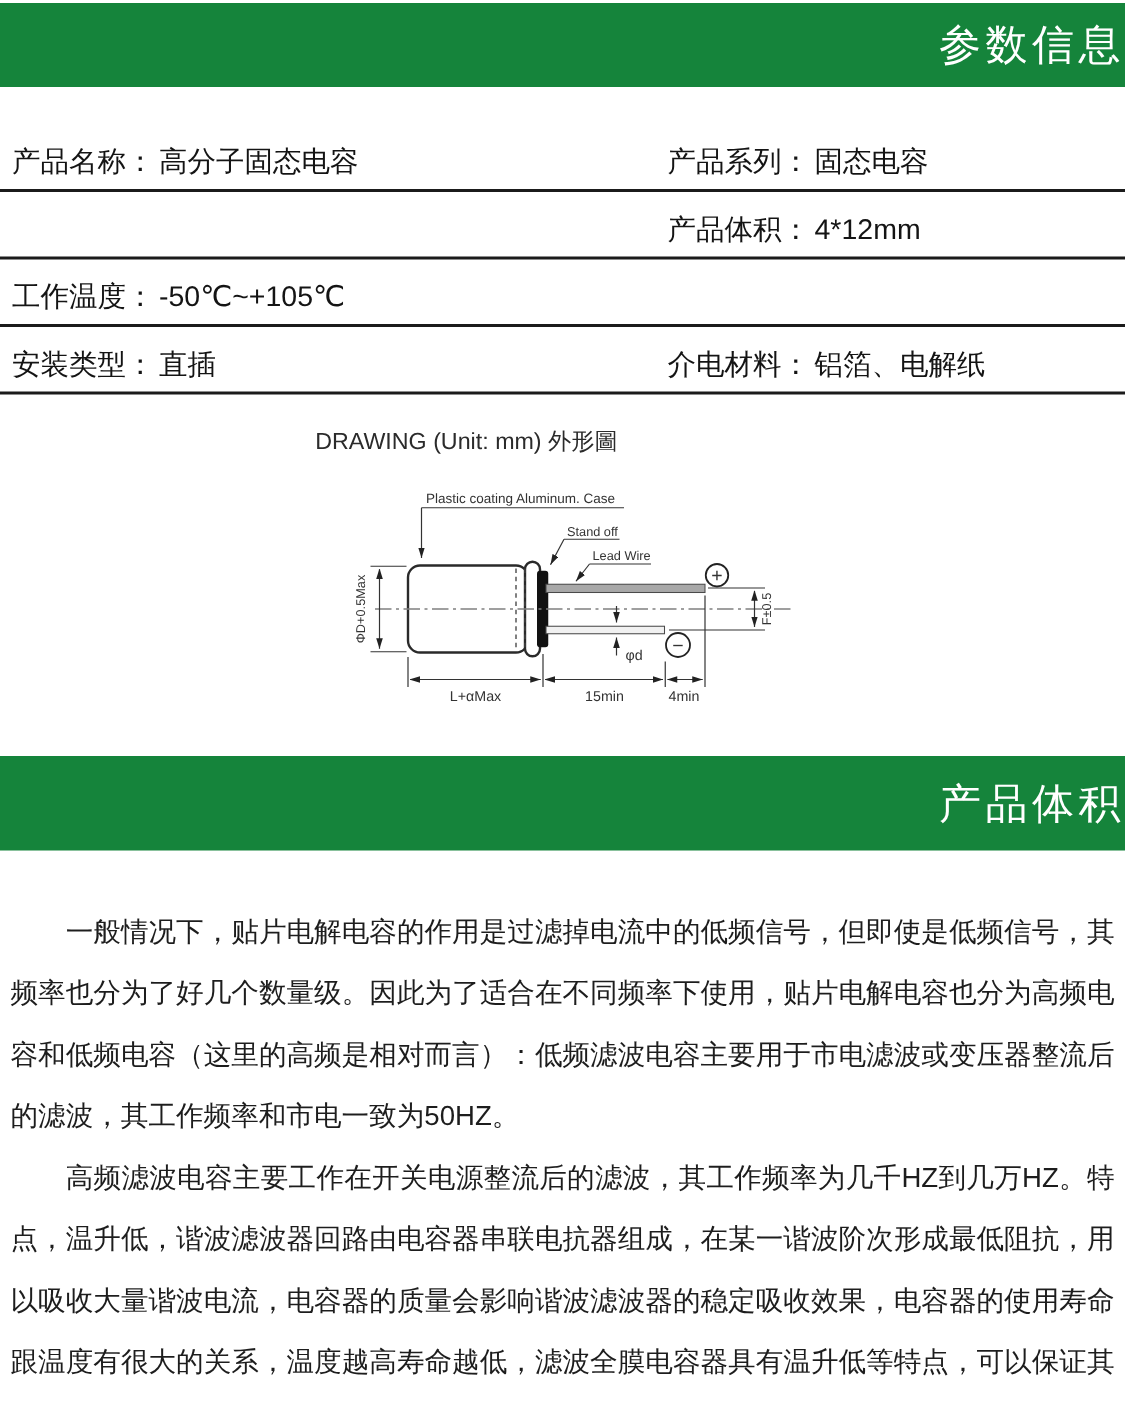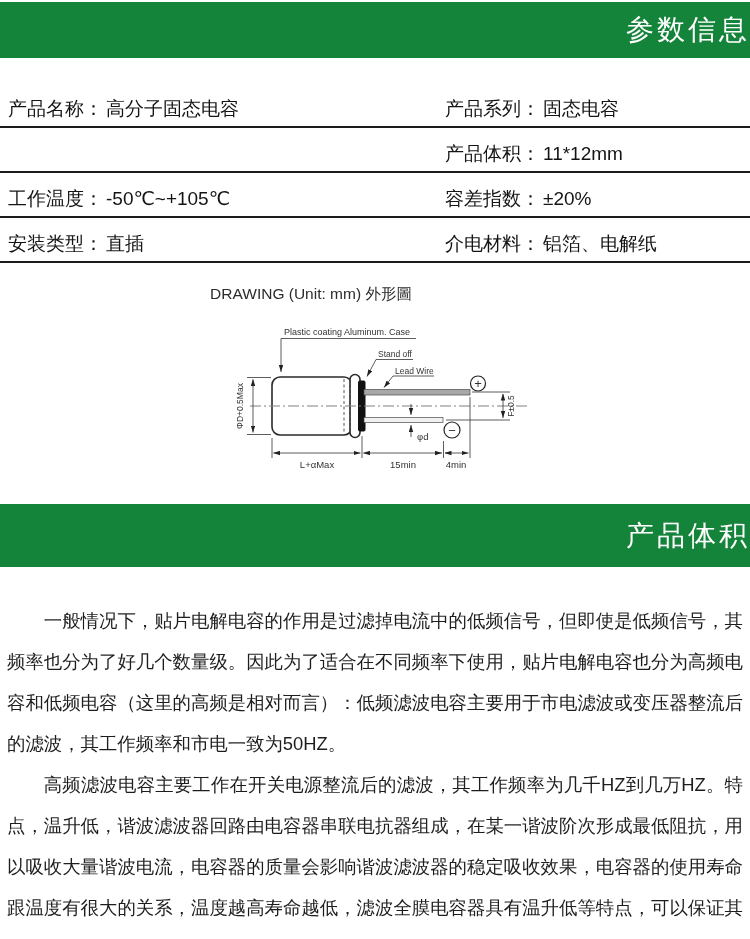--- a/index.html
+++ b/index.html
@@ -45,29 +45,26 @@
     <div class="spec-row">
       <div class="spec-cell right">
         <span class="spec-label">产品系列：</span><span class="spec-value">固态电容</span>
       </div>
       <div class="spec-cell left">
         <span class="spec-label">产品名称：</span><span class="spec-value">高分子固态电容</span>
       </div>
     </div>
     <div class="spec-row">
       <div class="spec-cell right">
-        <span class="spec-label">产品体积：</span><span class="spec-value">11*12mm</span>
+        <span class="spec-label">产品体积：</span><span class="spec-value">4*12mm</span>
       </div>
     </div>
     <div class="spec-row">
       <div class="spec-cell left">
         <span class="spec-label">工作温度：</span><span class="spec-value">-50℃~+105℃</span>
-      </div>
-      <div class="spec-cell right">
-        <span class="spec-label">容差指数：</span><span class="spec-value">±20%</span>
       </div>
     </div>
     <div class="spec-row">
       <div class="spec-cell left">
         <span class="spec-label">安装类型：</span><span class="spec-value">直插</span>
       </div>
       <div class="spec-cell right">
         <span class="spec-label">介电材料：</span><span class="spec-value">铝箔、电解纸</span>
       </div>
     </div>

